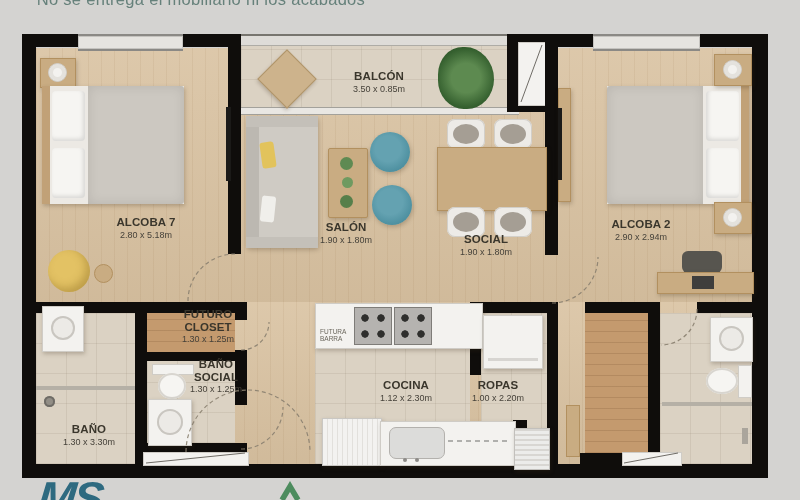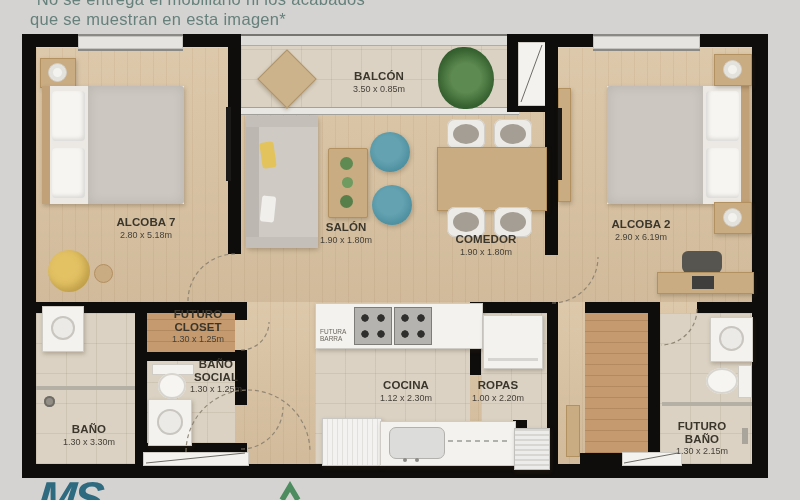--- a/index.html
+++ b/index.html
@@ -38,21 +38,20 @@
         font-style:italic;letter-spacing:-3px;transform:skewX(-6deg);}
   svg.overlay{position:absolute;left:0;top:0;pointer-events:none;}
 </style>
 </head>
 <body>
 
 <div id="stage">
 
   <div id="disclaimer">
     <div>*No se entrega el mobiliario ni los acabados</div>
-    <div>que se muestran en esta imagen*</div>
   </div>
 
   <div class="abs wood" style="left:36px;top:48px;width:716px;height:254px"></div>
   <div class="abs tile" style="left:241px;top:42px;width:278px;height:68px"></div>
   <div class="abs glass" style="left:241px;top:107px;width:278px;height:6px"></div>
   <div class="abs wood" style="left:36px;top:302px;width:716px;height:162px"></div>
   <div class="abs tile" style="left:36px;top:313px;width:99px;height:151px"></div>
   <div class="abs woodD" style="left:147px;top:313px;width:88px;height:40px"></div>
   <div class="abs tile" style="left:147px;top:361px;width:88px;height:82px"></div>
   <div class="abs tile" style="left:315px;top:303px;width:155px;height:161px"></div>
@@ -197,50 +196,46 @@
   </div>
   <div class="rlabel" style="left:379px;top:70px">
     <div class="rname">BALCÓN</div>
     <div class="rdims">3.50 x 0.85m</div>
   </div>
   <div class="rlabel" style="left:346px;top:221px">
     <div class="rname">SALÓN</div>
     <div class="rdims">1.90 x 1.80m</div>
   </div>
   <div class="rlabel" style="left:486px;top:233px">
-    <div class="rname">COMEDOR</div>
+    <div class="rname">SOCIAL</div>
     <div class="rdims">1.90 x 1.80m</div>
   </div>
   <div class="rlabel" style="left:641px;top:218px">
     <div class="rname">ALCOBA 2</div>
-    <div class="rdims">2.90 x 6.19m</div>
-  </div>
-  <div class="rlabel" style="left:198px;top:308px">
+    <div class="rdims">2.90 x 2.94m</div>
+  </div>
+  <div class="rlabel" style="left:208px;top:308px">
     <div class="rname wrap">FUTURO CLOSET</div>
     <div class="rdims">1.30 x 1.25m</div>
   </div>
   <div class="rlabel" style="left:216px;top:358px">
     <div class="rname wrap" style="width:48px">BAÑO SOCIAL</div>
     <div class="rdims">1.30 x 1.25m</div>
   </div>
   <div class="rlabel" style="left:89px;top:423px">
     <div class="rname">BAÑO</div>
     <div class="rdims">1.30 x 3.30m</div>
   </div>
   <div class="rlabel" style="left:406px;top:379px">
     <div class="rname">COCINA</div>
     <div class="rdims">1.12 x 2.30m</div>
   </div>
   <div class="rlabel" style="left:498px;top:379px">
     <div class="rname">ROPAS</div>
     <div class="rdims">1.00 x 2.20m</div>
-  </div>
-  <div class="rlabel" style="left:702px;top:420px">
-    <div class="rname wrap">FUTURO BAÑO</div>
-    <div class="rdims">1.30 x 2.15m</div>
   </div>
 
   <svg class="overlay" width="800" height="500" viewBox="0 0 800 500">
     <g stroke="#8a8070" stroke-width="1.2" stroke-dasharray="4 3" fill="none" opacity="0.9">
       <path d="M 188 301 A 47 47 0 0 1 235 254"></path>
       <path d="M 186 452 A 62 62 0 0 1 248 390"></path>
       <path d="M 248 390 A 62 62 0 0 1 310 452"></path>
       <path d="M 241 449 A 42 42 0 0 0 283 407"></path>
       <path d="M 241 350 A 28 28 0 0 0 269 322"></path>
       <path d="M 552 303 A 46 46 0 0 0 598 257"></path>

